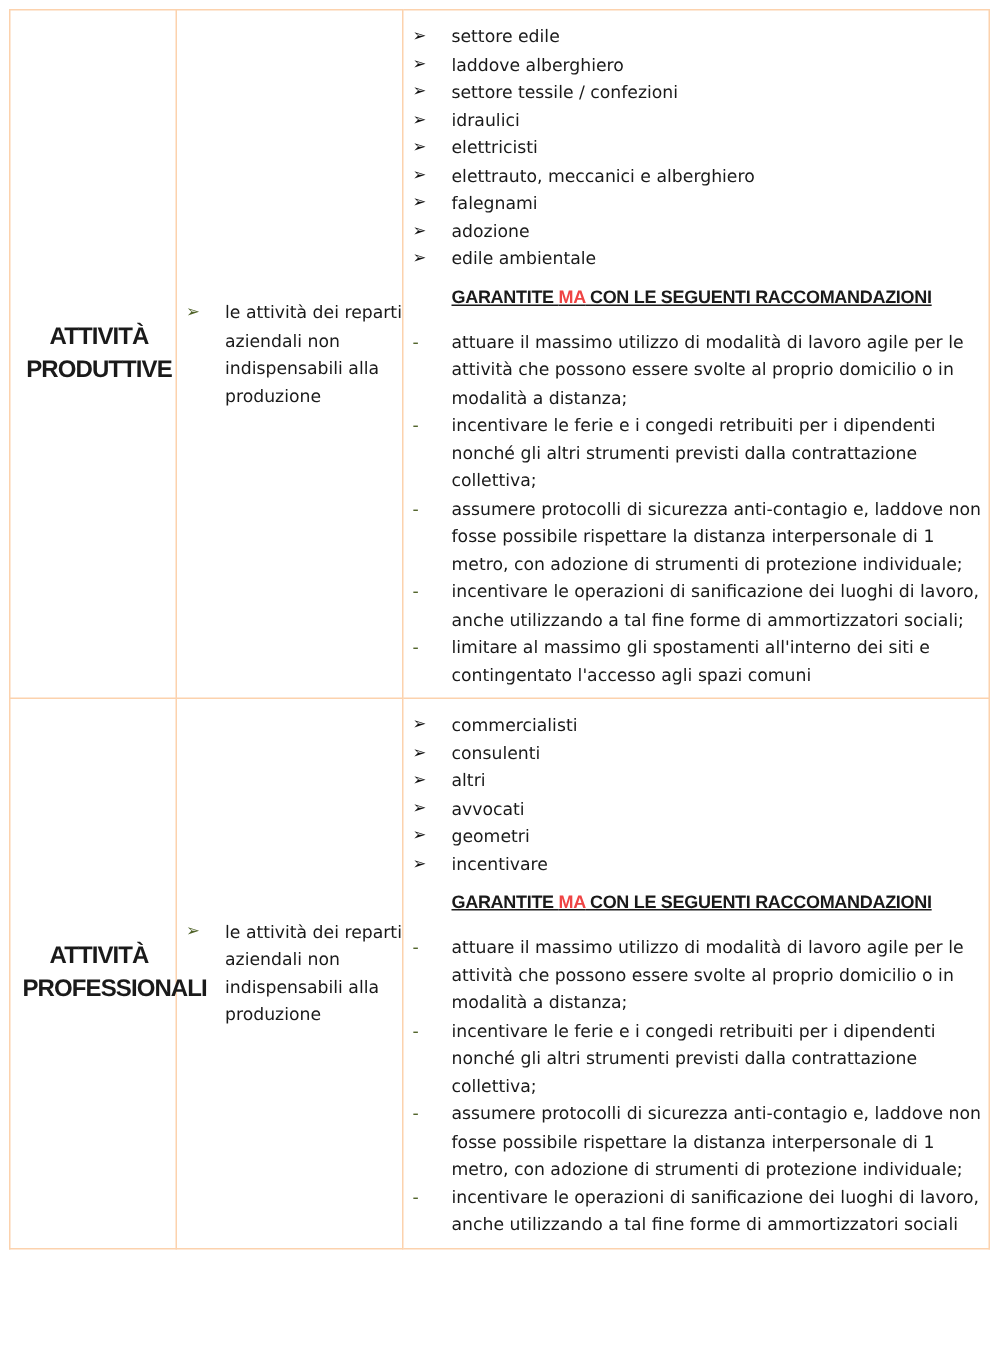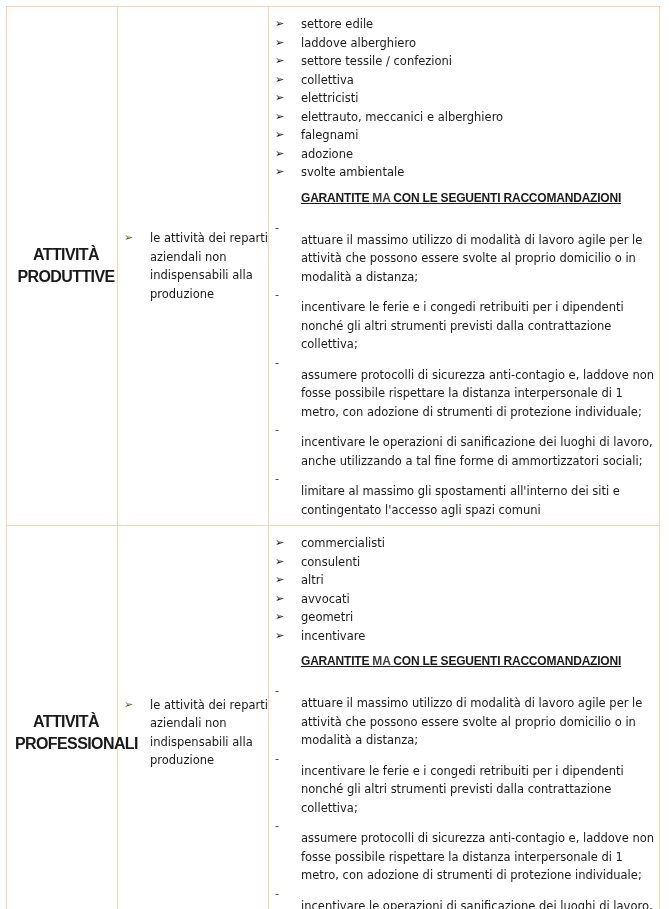--- a/index.html
+++ b/index.html
@@ -12,25 +12,25 @@
   col.c3 { width: 391px; }
   .cat { font-weight: bold; font-size: 16px; line-height: 22px; padding-left: 8px !important; letter-spacing: -0.6px; font-family: "Liberation Sans", sans-serif; text-align: center; }
   .scope { font-size: 11.5px; line-height: 18.5px; }
   .scope-inner { display: flex; padding-left: 6px; }
   .scope-inner .bullet { width: 26px; color: #4f6228; font-size: 11px; flex-shrink: 0; }
   .detail { font-size: 11.5px; vertical-align: top !important; }
   ul.arrows { list-style: none; margin: 0; padding: 8px 0 0 6px; }
   ul.arrows li { display: flex; line-height: 18.5px; height: 18.5px; }
   ul.arrows li .bullet { width: 26px; font-size: 11px; color: #111; flex-shrink: 0; }
   .rec-title { margin: 9px 0 0 32px; font-weight: bold; font-size: 12px; text-decoration: underline; font-family: "Liberation Sans", sans-serif; letter-spacing: -0.2px; }
-  .rec-title .red { color: #404040; }
+  .rec-title .red { color: #ef4444; }
   ul.dash { list-style: none; margin: 14px 0 6px 6px; padding: 0; }
   ul.dash li { display: flex; line-height: 18.5px; }
   ul.dash li .bullet { width: 26px; flex-shrink: 0; color: #4f6228; }
-  ul.dash li .txt { width: 355px; margin-top: 12px; }
+  ul.dash li .txt { width: 355px; }
 </style>
 </head>
 <body>
 
 <table class="doc">
   <colgroup>
       <col class="c1">
       <col class="c2">
       <col class="c3">
     </colgroup>
@@ -55,41 +55,41 @@
             <li>
               <span class="bullet">➢</span>
               <span>laddove alberghiero</span>
             </li>
             <li>
               <span class="bullet">➢</span>
               <span>settore tessile / confezioni</span>
             </li>
             <li>
               <span class="bullet">➢</span>
-              <span>collettiva</span>
+              <span>idraulici</span>
             </li>
             <li>
               <span class="bullet">➢</span>
               <span>elettricisti</span>
             </li>
             <li>
               <span class="bullet">➢</span>
               <span>elettrauto, meccanici e alberghiero</span>
             </li>
             <li>
               <span class="bullet">➢</span>
               <span>falegnami</span>
             </li>
             <li>
               <span class="bullet">➢</span>
               <span>adozione</span>
             </li>
             <li>
               <span class="bullet">➢</span>
-              <span>svolte ambientale</span>
+              <span>edile ambientale</span>
             </li>
           </ul>
       <div class="rec-title">
         <span>GARANTITE </span><span class="red">MA</span><span> CON LE SEGUENTI RACCOMANDAZIONI</span>
       </div>
       <ul class="dash">
             <li>
               <span class="bullet">-</span>
               <span class="txt">attuare il massimo utilizzo di modalità di lavoro agile per le attività che possono essere svolte al proprio domicilio o in modalità a distanza;</span>
             </li>

